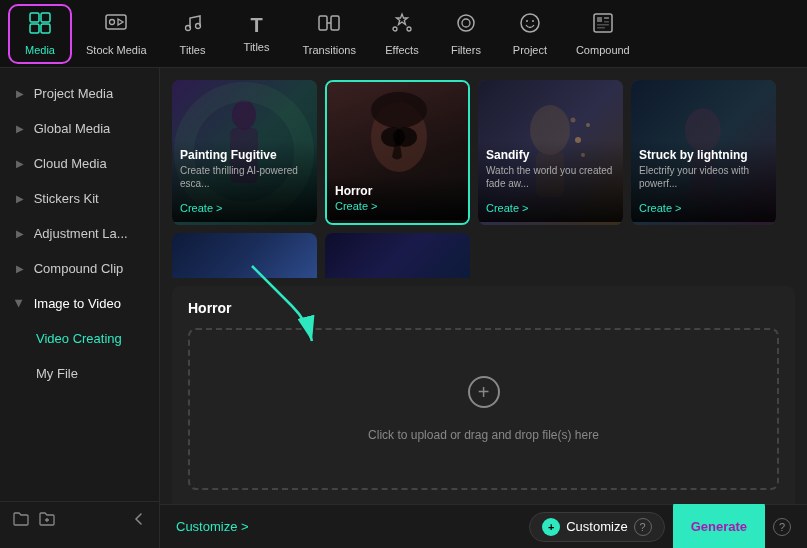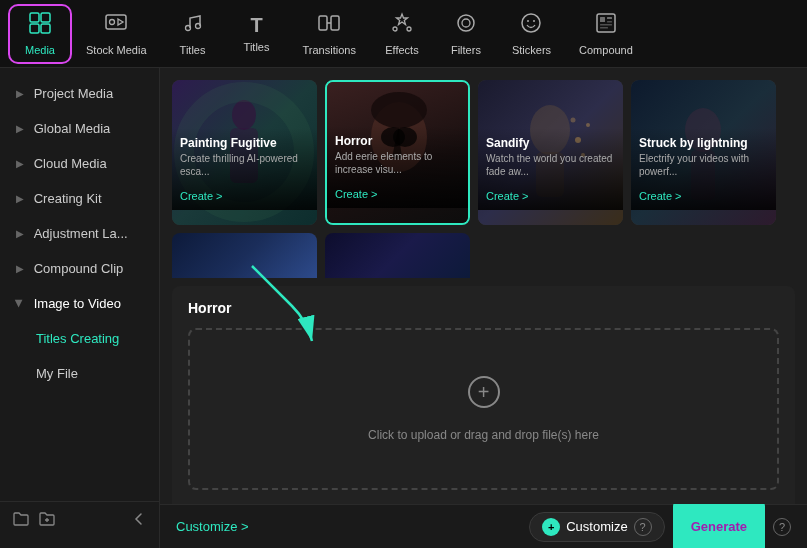--- a/index.html
+++ b/index.html
@@ -129,21 +129,21 @@
       border: 2px solid #2ee8c0;
     }
     .thumb-bg {
       width: 100%;
       height: 100%;
       position: absolute;
       top: 0; left: 0;
     }
     .thumb-overlay {
       position: absolute;
-      bottom: 15px;
+      bottom: 3px;
       left: 0;
       right: 0;
       background: linear-gradient(transparent, rgba(0,0,0,0.85));
       padding: 8px;
     }
     .thumb-title {
       font-size: 12px;
       font-weight: 600;
       color: #fff;
       margin-bottom: 2px;
@@ -390,21 +390,21 @@
 
   <div class="nav-item">
     <span class="nav-icon">
       <svg width="22" height="22" viewBox="0 0 22 22" fill="none">
         <path d="M11 2a9 9 0 100 18A9 9 0 0011 2z" stroke="#aaa" stroke-width="1.5" fill="none"></path>
         <path d="M7 13s1.5 2.5 4 2.5 4-2.5 4-2.5" stroke="#aaa" stroke-width="1.3" fill="none"></path>
         <circle cx="8" cy="9" r="1" fill="#aaa"></circle>
         <circle cx="14" cy="9" r="1" fill="#aaa"></circle>
       </svg>
     </span>
-    <span class="nav-label">Stickers</span>
+    <span class="nav-label">Project</span>
   </div>
 
   <div class="nav-item">
     <span class="nav-icon">
       <svg width="22" height="22" viewBox="0 0 22 22" fill="none">
         <rect x="2" y="2" width="18" height="18" rx="2" stroke="#aaa" stroke-width="1.5" fill="none"></rect>
         <rect x="5" y="5" width="5" height="5" rx="0.5" fill="#aaa" opacity="0.6"></rect>
         <rect x="12" y="5" width="5" height="2" rx="0.5" fill="#aaa" opacity="0.6"></rect>
         <rect x="12" y="9" width="5" height="1.5" rx="0.5" fill="#aaa" opacity="0.4"></rect>
         <rect x="5" y="12" width="12" height="1.5" rx="0.5" fill="#aaa" opacity="0.4"></rect>
@@ -425,36 +425,36 @@
     <div class="sidebar-item">
       <span class="arrow">▶</span>
       <span>Global Media</span>
     </div>
     <div class="sidebar-item">
       <span class="arrow">▶</span>
       <span>Cloud Media</span>
     </div>
     <div class="sidebar-item">
       <span class="arrow">▶</span>
-      <span>Creating Kit</span>
+      <span>Stickers Kit</span>
     </div>
     <div class="sidebar-item">
       <span class="arrow">▶</span>
       <span>Adjustment La...</span>
     </div>
     <div class="sidebar-item">
       <span class="arrow">▶</span>
       <span>Compound Clip</span>
     </div>
     <div class="sidebar-item expanded">
       <span class="arrow" style="transform:rotate(90deg);display:inline-block;">▶</span>
       <span>Image to Video</span>
     </div>
     <div class="sidebar-item active-item" style="padding-left: 36px;">
-      <span>Titles Creating</span>
+      <span>Video Creating</span>
     </div>
     <div class="sidebar-item" style="padding-left: 36px;">
       <span>My File</span>
     </div>
 
     <div class="sidebar-footer">
       <span class="sidebar-footer-icon">
         <svg width="18" height="18" viewBox="0 0 18 18" fill="none">
           <path d="M2 4a1 1 0 011-1h4l2 2h6a1 1 0 011 1v8a1 1 0 01-1 1H3a1 1 0 01-1-1V4z" stroke="#888" stroke-width="1.3" fill="none"></path>
         </svg>
@@ -504,21 +504,20 @@
             <ellipse cx="72" cy="28" rx="28" ry="18" fill="rgba(20,10,10,0.8)"></ellipse>
 
             <ellipse cx="66" cy="55" rx="12" ry="10" fill="rgba(0,0,0,0.7)"></ellipse>
             <ellipse cx="78" cy="55" rx="12" ry="10" fill="rgba(0,0,0,0.7)"></ellipse>
 
             <path d="M72 45 Q68 60 65 75 Q70 80 75 75 Q72 60 72 45" fill="rgba(0,0,0,0.6)"></path>
           </svg>
         </div>
         <div class="thumb-overlay">
           <div class="thumb-title">Horror</div>
-          <div class="thumb-desc">Add eerie elements to increase visu...</div>
           <div class="thumb-create">Create &gt;</div>
         </div>
       </div>
 
       <div class="thumb-card">
         <div class="thumb-bg thumb-sandify">
           <svg width="145" height="145" viewBox="0 0 145 145" style="position:absolute;top:0;left:0;">
 
             <ellipse cx="72" cy="50" rx="20" ry="25" fill="rgba(100,80,60,0.4)"></ellipse>
             <rect x="58" y="72" width="28" height="45" rx="6" fill="rgba(80,60,40,0.35)"></rect>

